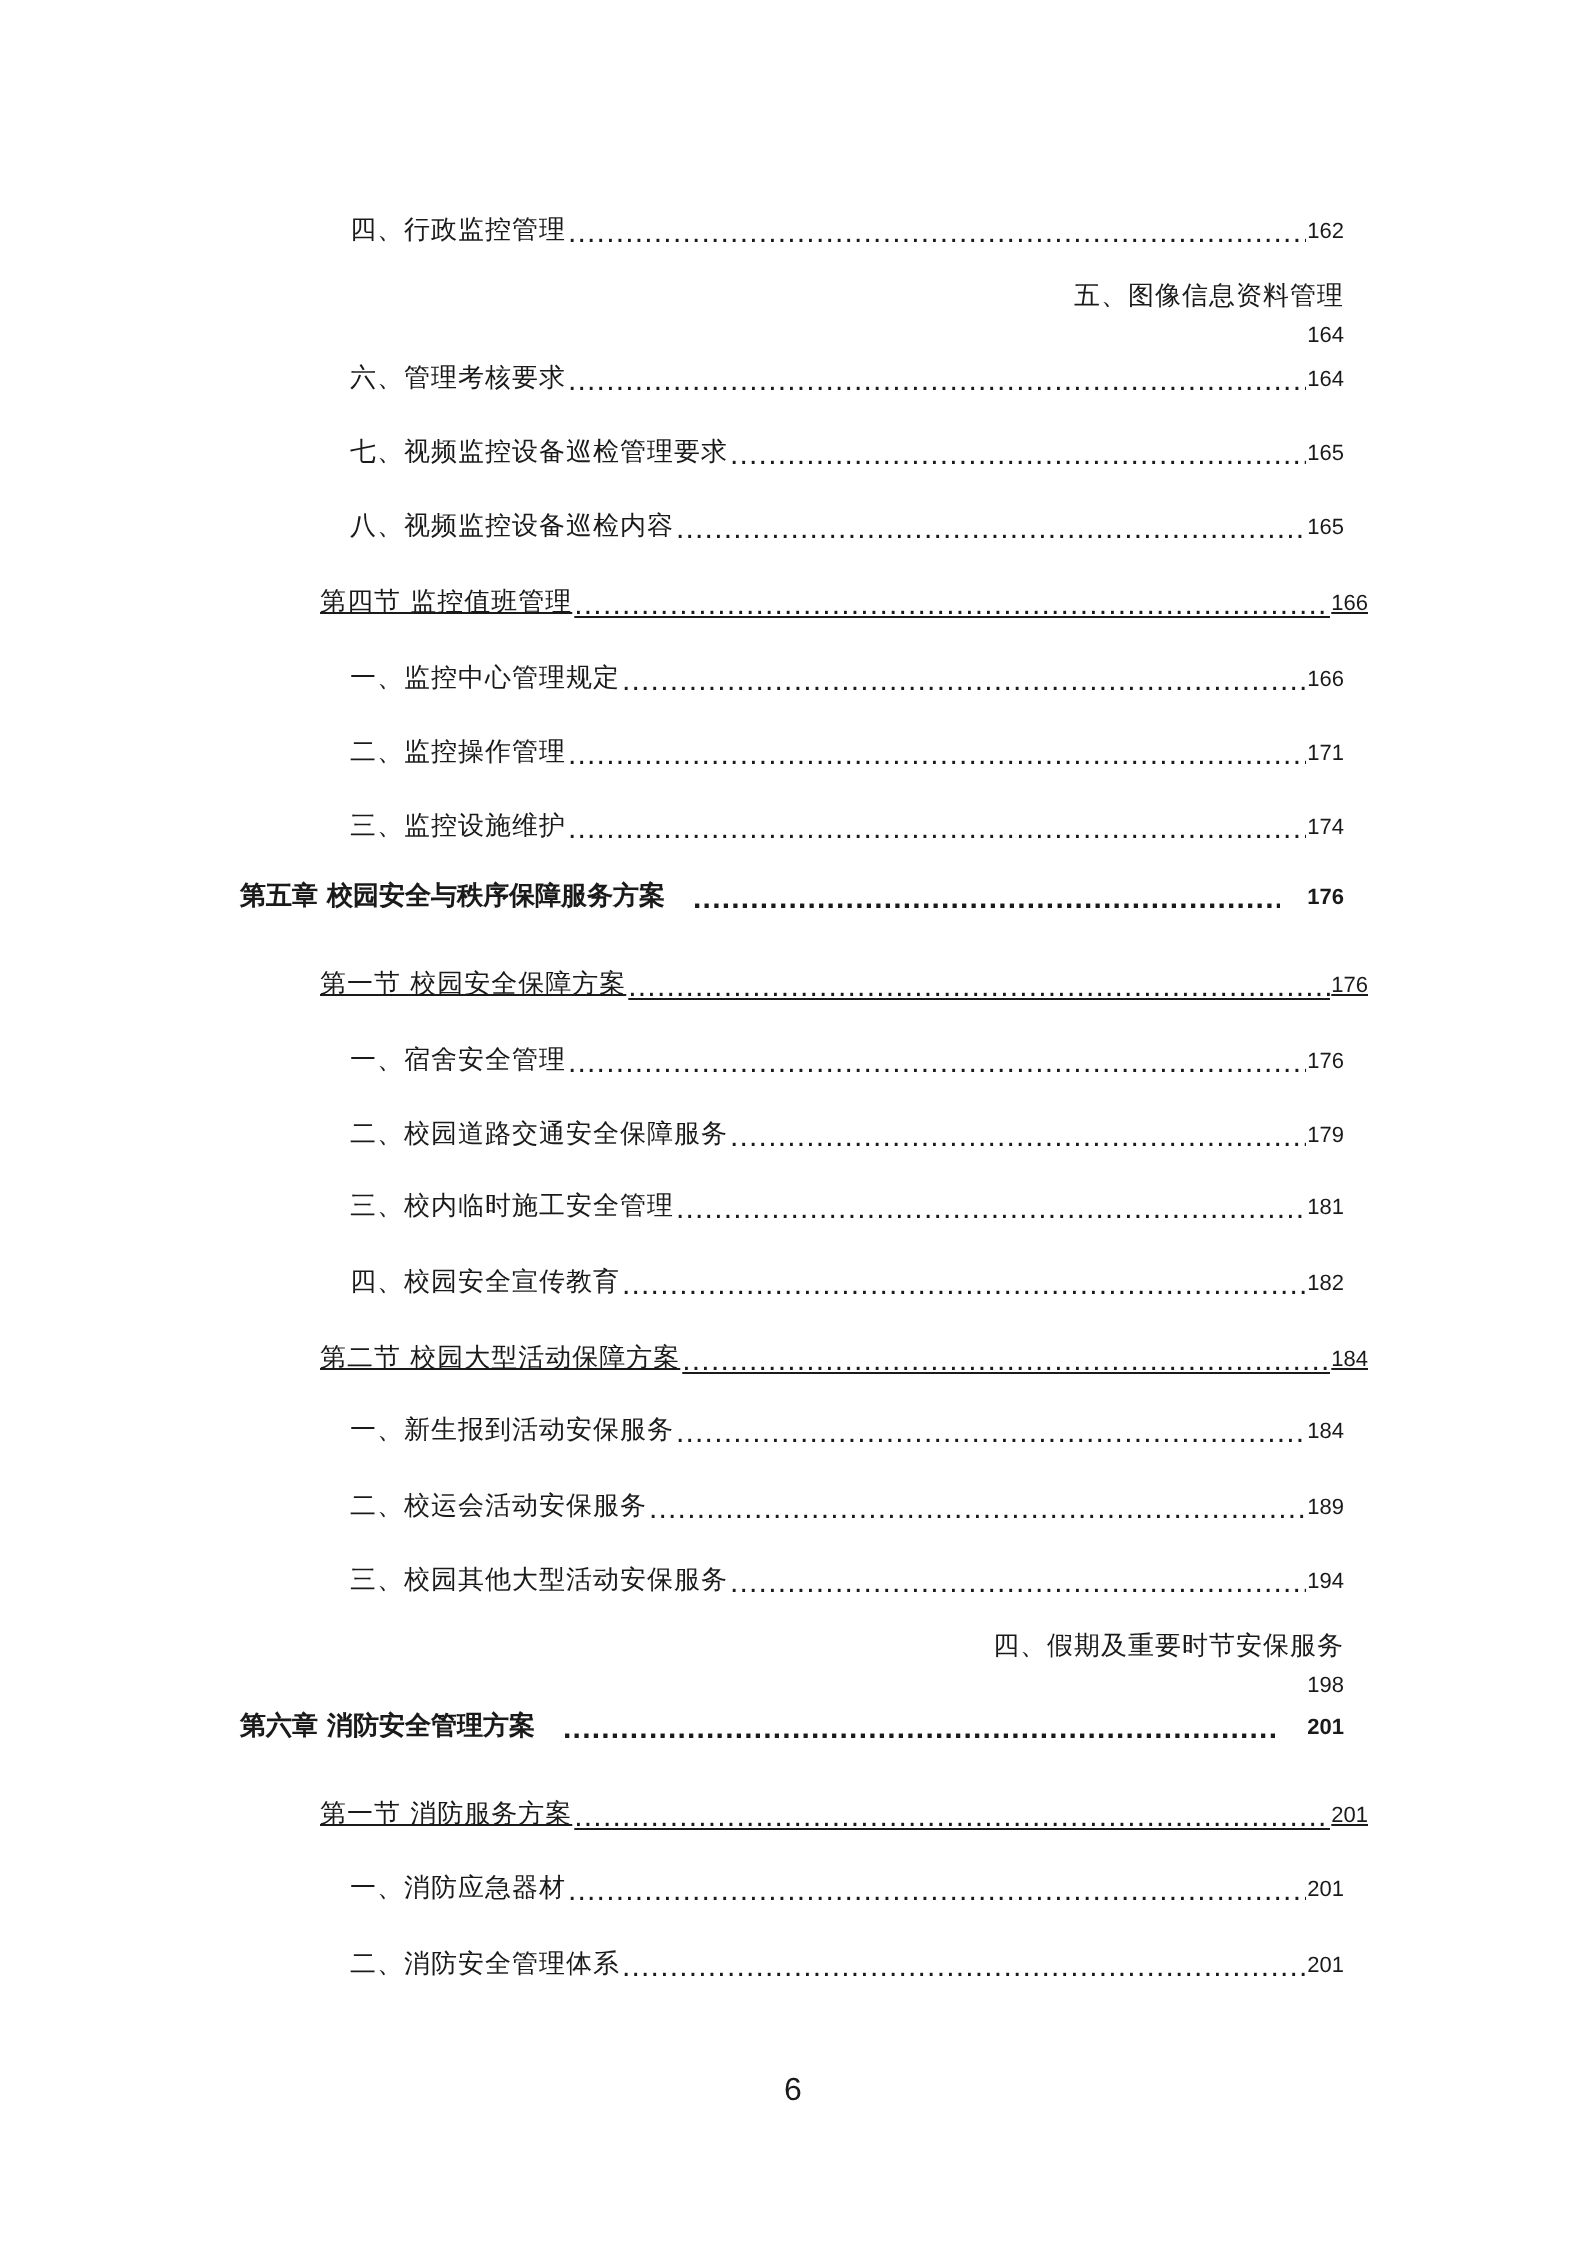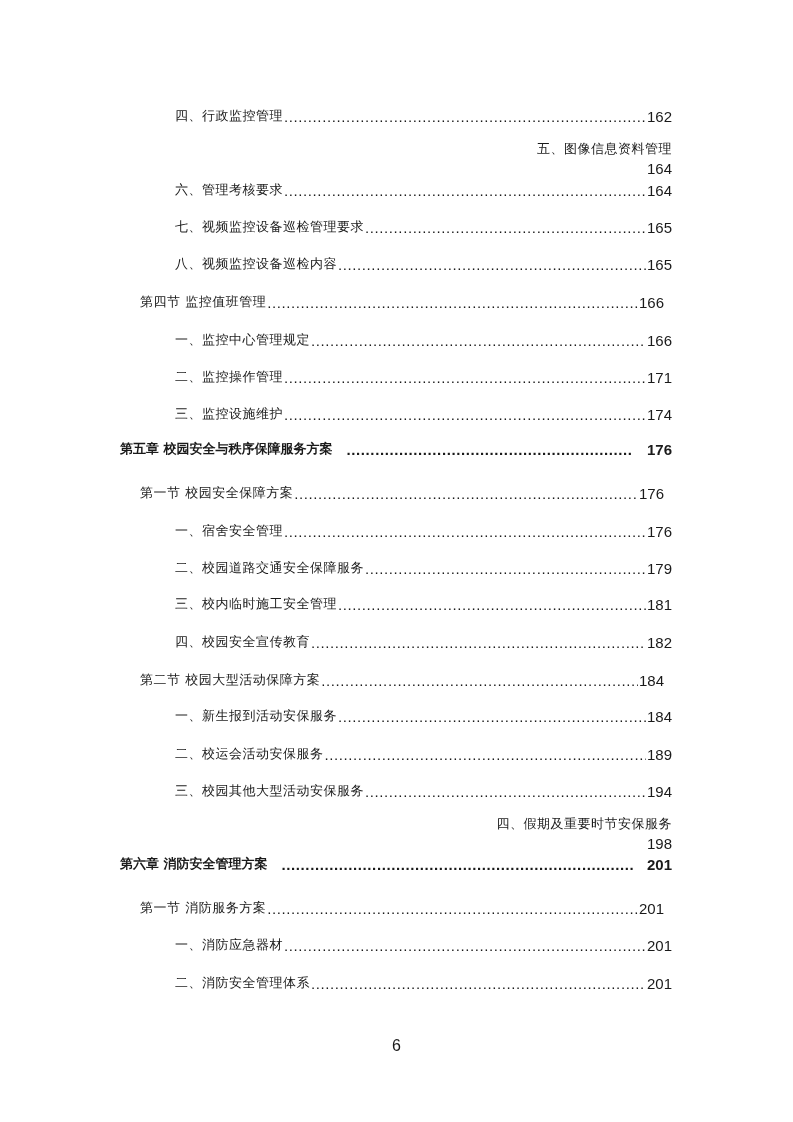--- a/index.html
+++ b/index.html
@@ -2,23 +2,23 @@
 <html><head>
 <meta charset="utf-8">
 <style>
   html, body { margin: 0; padding: 0; background: #ffffff; }
   body { width: 793px; height: 1122px; position: relative; overflow: hidden;
          font-family: "DejaVu Sans", "Liberation Sans", sans-serif; color: #1a1a1a; }
   .toc-line { position: absolute; left: 0; right: 0; height: 24px; display: flex; align-items: flex-end; }
   .toc-title { white-space: nowrap; font-size: 13px; letter-spacing: 0.5px; line-height: 20px; }
   .toc-leader { flex: 1; overflow: hidden; white-space: nowrap; font-size: 15px; line-height: 18px; margin: 0 1px; font-family: "Liberation Sans", sans-serif; }
   .toc-leader::after { content: "................................................................................................................................................................................................................"; letter-spacing: 0.6px; }
-  .toc-page { font-family: "Liberation Sans", sans-serif; font-size: 15px; line-height: 19px; }
+  .toc-page { font-family: "Liberation Sans", sans-serif; font-size: 11px; line-height: 19px; }
   .lv-item { left: 175px; width: 497px; }
-  .lv-section { left: 140px; width: 524px; }
+  .lv-section { left: 160px; width: 524px; text-decoration: underline; }
   .lv-chapter { left: 120px; width: 552px; gap: 13px; }
   .lv-chapter .toc-title, .lv-chapter .toc-page, .lv-chapter .toc-leader { font-weight: bold; }
   .lv-chapter .toc-title { letter-spacing: 0; }
   .page-number { position: absolute; left: 0; width: 793px; top: 1037px; text-align: center;
                  font-family: "Liberation Sans", sans-serif; font-size: 16px; }
 </style>
 </head>
 <body>
 
 <div id="toc">

